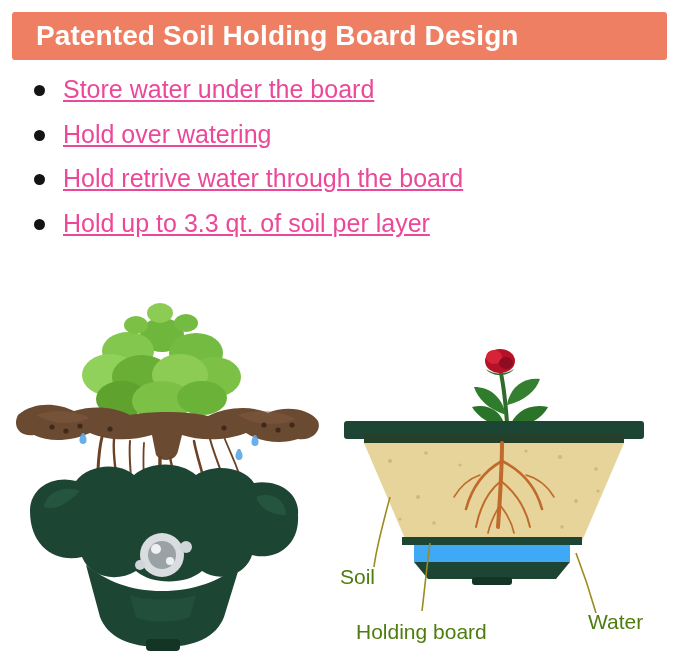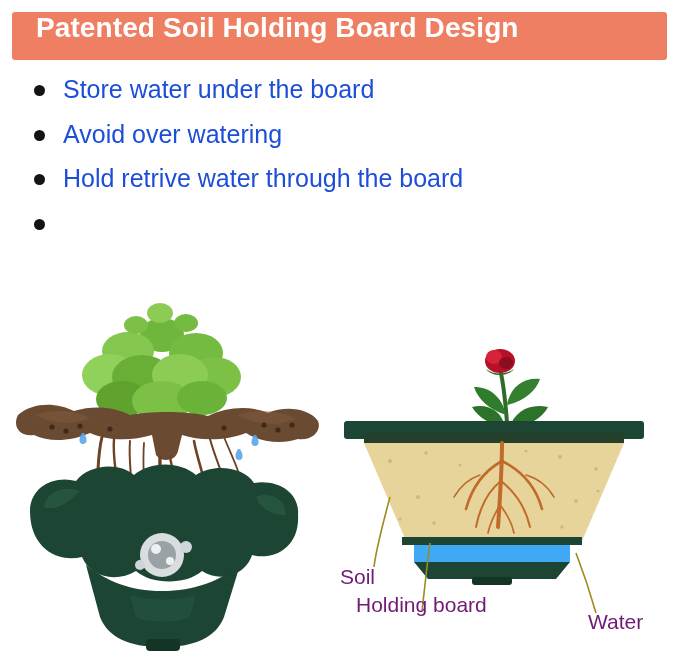--- a/index.html
+++ b/index.html
@@ -11,21 +11,21 @@
     overflow:hidden;
     position:relative;
   }
   .page { position:relative; width:679px; height:660px; }
 
   
   .banner {
     position:absolute; left:12px; top:12px; width:655px; height:48px;
     background:#ee7f62;
     border-radius:3px;
-    display:flex; align-items:flex-start;
+    display:flex; align-items:center;
   }
   .banner-title {
     color:#ffffff;
     font-size:28px;
     font-weight:bold;
     padding-left:24px;
     letter-spacing:0.1px;
     white-space:nowrap;
   }
 
@@ -39,63 +39,65 @@
   }
   .dot {
     width:11px; height:11px; border-radius:50%;
     background:#141414;
     margin:13px 18px 0 12px;
     flex:0 0 auto;
   }
   .bullet-text {
     font-size:25px;
     line-height:1.42;
-    color:#1d4ed8;
+    color:#ec4899;
     font-weight:400;
     white-space:nowrap;
+    text-decoration:underline;
   }
 
   
   .figures { position:absolute; left:0; top:265px; width:679px; height:395px; }
 
   
   .left-fig { position:absolute; left:10px; top:0; width:320px; height:395px; }
 
   
   .right-fig { position:absolute; left:330px; top:0; width:349px; height:395px; }
 
   
   .label {
-    position:absolute; font-size:21px; color:#701a75; white-space:nowrap;
+    position:absolute; font-size:21px; color:#4d7c0f; white-space:nowrap;
   }
 </style>
 </head>
 <body>
 
 <div class="page">
 
   <div class="banner">
     <div class="banner-title">Patented Soil Holding Board Design</div>
   </div>
 
   <div class="bullets">
     <div class="bullet">
       <div class="dot"></div>
       <div class="bullet-text">Store water under the board</div>
     </div>
     <div class="bullet">
       <div class="dot"></div>
-      <div class="bullet-text">Avoid over watering</div>
+      <div class="bullet-text">Hold over watering</div>
     </div>
     <div class="bullet">
       <div class="dot"></div>
       <div class="bullet-text">Hold retrive water through the board</div>
     </div>
     <div class="bullet">
       <div class="dot"></div>
+      <div class="bullet-text">Hold up to 3.3 qt. of soil per layer</div>
     </div>
   </div>
 
   <div class="figures">
 
     <div class="left-fig">
       <svg width="320" height="395" viewBox="0 0 320 395">
 
         <g>
           <ellipse cx="152" cy="70" rx="22" ry="17" fill="#6fb63c"></ellipse>
@@ -237,18 +239,18 @@
         <rect x="142" y="312" width="40" height="8" rx="3" fill="#143425"></rect>
 
         <g stroke="#9a8c20" stroke-width="1.6" fill="none">
           <path d="M60,232 C52,262 46,284 44,302"></path>
           <path d="M100,278 C96,308 94,330 92,346"></path>
           <path d="M246,288 C256,314 262,334 266,348"></path>
         </g>
       </svg>
 
       <div class="label" style="left:10px; top:300px;">Soil</div>
-      <div class="label" style="left:26px; top:328px;">Holding board</div>
+      <div class="label" style="left:26px; top:355px;">Holding board</div>
       <div class="label" style="left:238px; top:345px;margin-left:20px;">Water</div>
     </div>
 
   </div>
 </div>
 
 </body></html>

